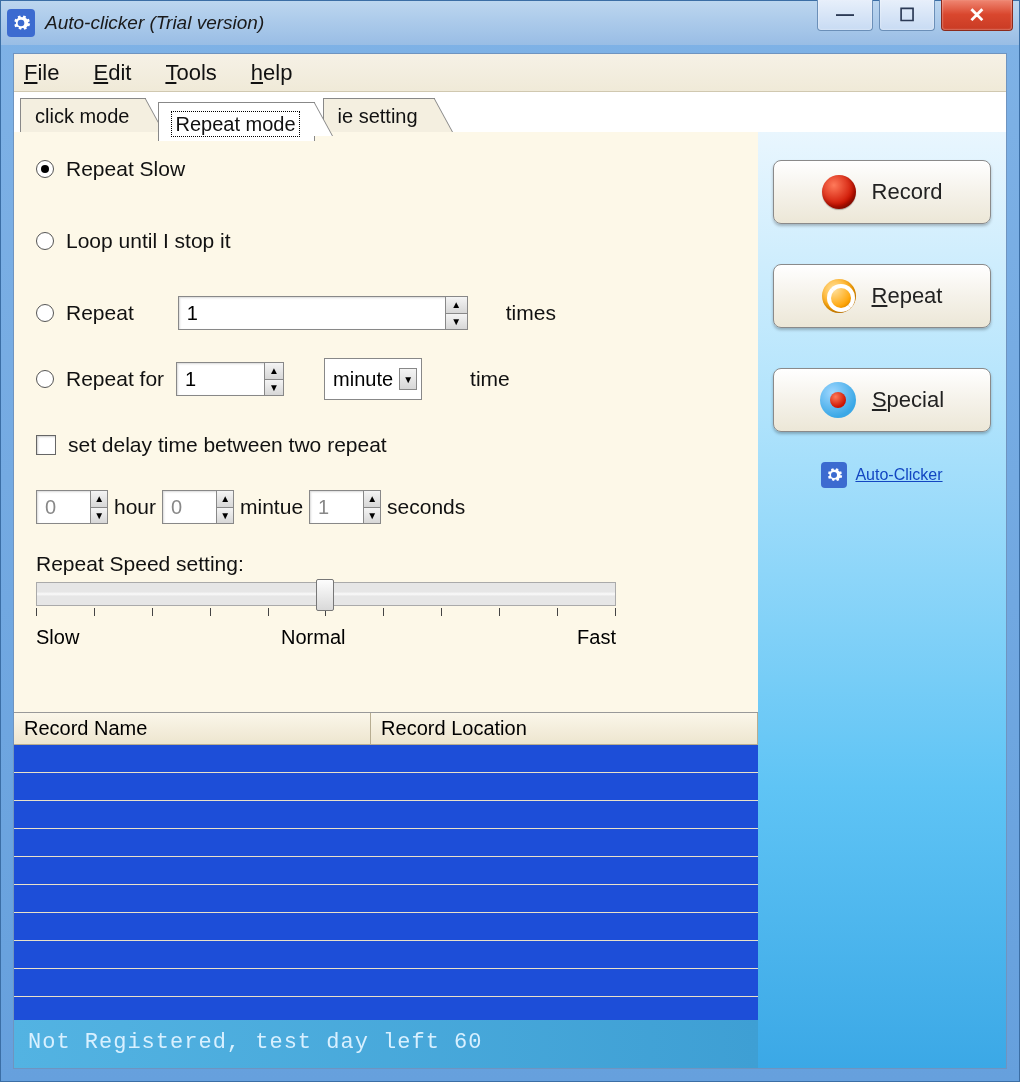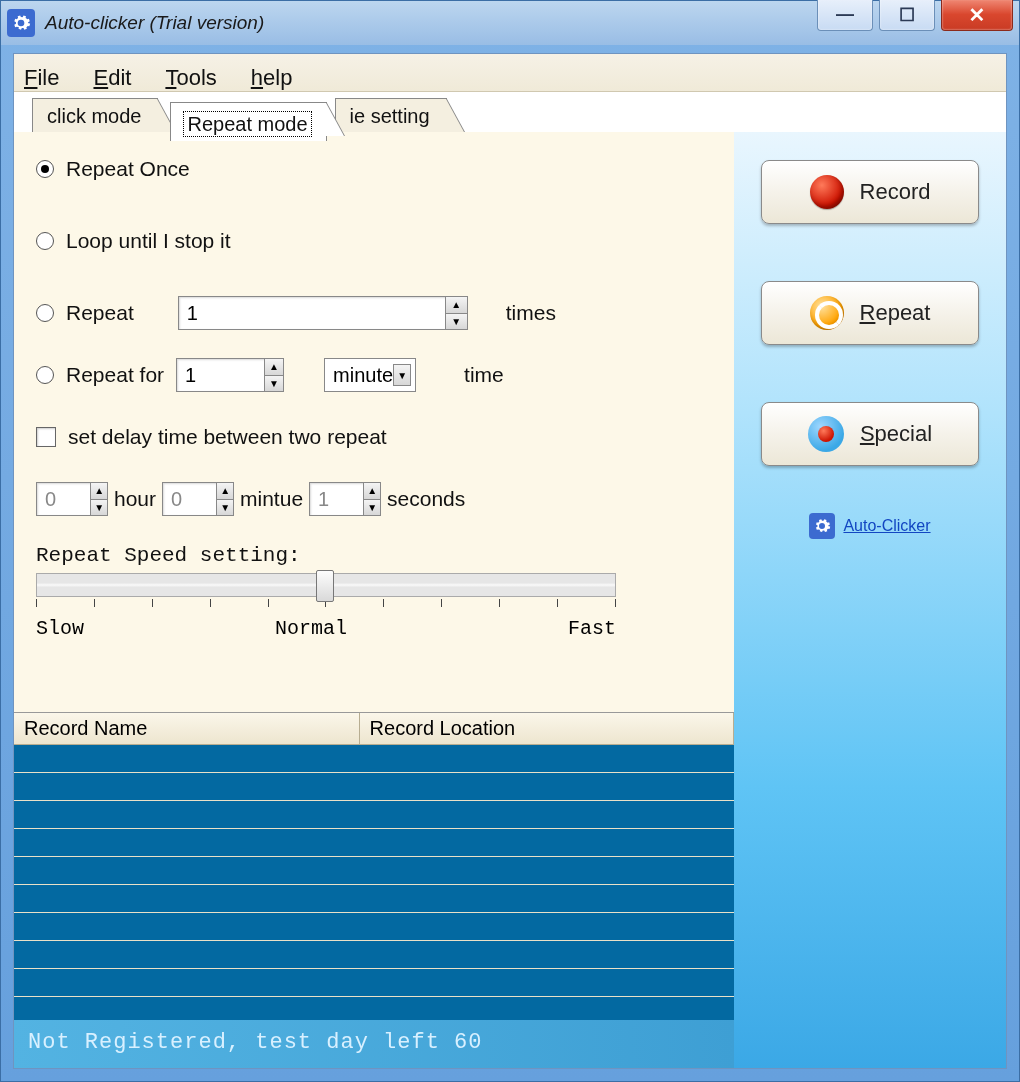--- a/index.html
+++ b/index.html
@@ -55,33 +55,33 @@
 .client {
   position:absolute;
   left:12px; right:12px; top:52px; bottom:12px;
   background: #fff;
   border:1px solid #6f94c0;
 }
 .menubar {
   height: 38px;
   background: linear-gradient(to bottom, #f6f1e6 0%, #f0ead8 100%);
   border-bottom: 1px solid #d0c8b0;
-  display:flex; align-items:flex-end;
+  display:flex; align-items:center;
   padding: 0 10px;
   gap: 34px;
 }
 .menubar .menu-item { font-size:22px; color:#111; cursor:default;}
 .menubar .menu-item .ul { text-decoration: underline; }
 
 .tab-row {
   height: 40px;
   background: #fff;
   display:flex;
   align-items:flex-end;
-  padding-left:18px;
+  padding-left:6px;
 }
 .tab {
   position:relative;
   height: 34px;
   padding: 6px 16px 0 14px;
   font-size:20px;
   color:#111;
   background: #fff;
   border:1px solid #888;
   border-bottom:none;
@@ -111,26 +111,26 @@
   left:0; right:0; top:78px; bottom:0;
   display:flex;
 }
 .left-panel {
   flex:1;
   background: #fdf8e8;
   padding: 20px 22px 0 22px;
   position:relative;
 }
 .right-panel {
-  width: 272px;
+  width: 248px;
   background: linear-gradient(to bottom, #e9f6fe 0%, #b0e3fc 30%, #5fc4f5 70%, #3ba8e6 100%);
   padding: 28px 14px 8px 14px;
   display:flex;
   flex-direction:column;
-  gap: 57px;
+  gap: 40px;
   align-items:center;
 }
 .big-btn {
   width: 218px;
   height: 64px;
   background: linear-gradient(to bottom, #ffffff 0%, #f5f2ea 50%, #ece7d7 100%);
   border: 1px solid #8a8a8a;
   border-radius: 8px;
   box-shadow: 0 2px 3px rgba(0,0,0,0.25), inset 0 1px 0 #fff;
   display:flex;
@@ -176,49 +176,49 @@
   box-shadow: inset 1px 1px 2px rgba(0,0,0,0.15);
 }
 .spinner input {
   border:none; outline:none; padding:0 8px; font-size:20px; width:100%; background:transparent;
   font-family:inherit;
 }
 .spin-btns { width:24px; display:flex; flex-direction:column; border-left:1px solid #888;}
 .spin-btns div { flex:1; display:flex;align-items:center;justify-content:center; background:linear-gradient(#f4f4f4,#d7d7d7); font-size:10px;}
 .spin-btns div:first-child{border-bottom:1px solid #888;}
 .select {
-  display:inline-flex; height:34px; border:1px solid #888; background:#fff; align-items:center;
-  padding:0 4px 0 8px; gap:0;
+  display:inline-flex; height:42px; border:1px solid #888; background:#fff; align-items:center;
+  padding:0 4px 0 8px; gap:6px;
 }
 .select .arrow { width:18px;height:22px;background:linear-gradient(#f4f4f4,#d7d7d7);border:1px solid #888;display:flex;align-items:center;justify-content:center;font-size:10px;}
 .checkbox {
   width:20px;height:20px;border:1px solid #666;background:#fff;display:inline-block;flex-shrink:0;
   box-shadow: inset 1px 1px 2px rgba(0,0,0,0.2);
 }
-.speed-section { margin-top: 10px; font-family: Liberation Mono, monospace;}
+.speed-section { margin-top: 10px;}
 .slider-track {
   width: 580px; height: 24px; position:relative; margin-top:6px;
   background: linear-gradient(to bottom, #e6e6e6 40%, #fafafa 50%, #e6e6e6 60%);
   border:1px solid #aaa;
 }
 .slider-thumb {
   position:absolute; top:-4px; left: calc(50% - 10px);
   width:18px; height:32px;
   background: linear-gradient(to bottom, #fdfdfd, #d9d9d9);
   border:1px solid #777; border-radius:2px;
 }
 .ticks { width:580px; display:flex; justify-content:space-between; margin-top:2px;}
 .ticks span{width:1px;height:8px;background:#444;}
 .ticklabels { width:580px; display:flex; justify-content:space-between; font-size:20px; margin-top:10px;}
 .ticklabels .mid{margin-left:-30px;}
 
 .table-area {
   position:absolute; left:0; right:0; bottom:48px; top:580px;
   border-top:1px solid #999;
-  background:#0369a1;
+  background:#1d4ed8;
 }
 .table-header {
   height:32px; display:flex; background:linear-gradient(#fbf7ea,#ede5cf);
   border-bottom:1px solid #b7ad91;
 }
 .th { padding:4px 10px; font-size:20px; border-right:1px solid #b7ad91;}
 .th.col1{width:48%;}
 .th.col2{flex:1;}
 .table-rows { height: calc(100% - 32px);}
 .tr { height:28px; border-bottom:1px solid #e9e1c8; display:flex;}
@@ -270,21 +270,21 @@
       <div class="tab inactive"><span>click mode</span><span class="slant"></span></div>
       <div class="tab active" style="margin-left:12px"><span class="inner">Repeat mode</span><span class="slant"></span></div>
       <div class="tab inactive" style="margin-left:8px"><span>ie setting</span><span class="slant"></span></div>
     </div>
 
     <div class="main-area">
       <div class="left-panel">
 
         <div class="radio-row loose">
           <span class="radio checked"></span>
-          <span class="lbl">Repeat Once</span>
+          <span class="lbl">Repeat Slow</span>
         </div>
 
         <div class="radio-row loose">
           <span class="radio"></span>
           <span class="lbl">Loop until I stop it</span>
         </div>
 
         <div class="radio-row">
           <span class="radio"></span>
           <span class="lbl">Repeat</span>

